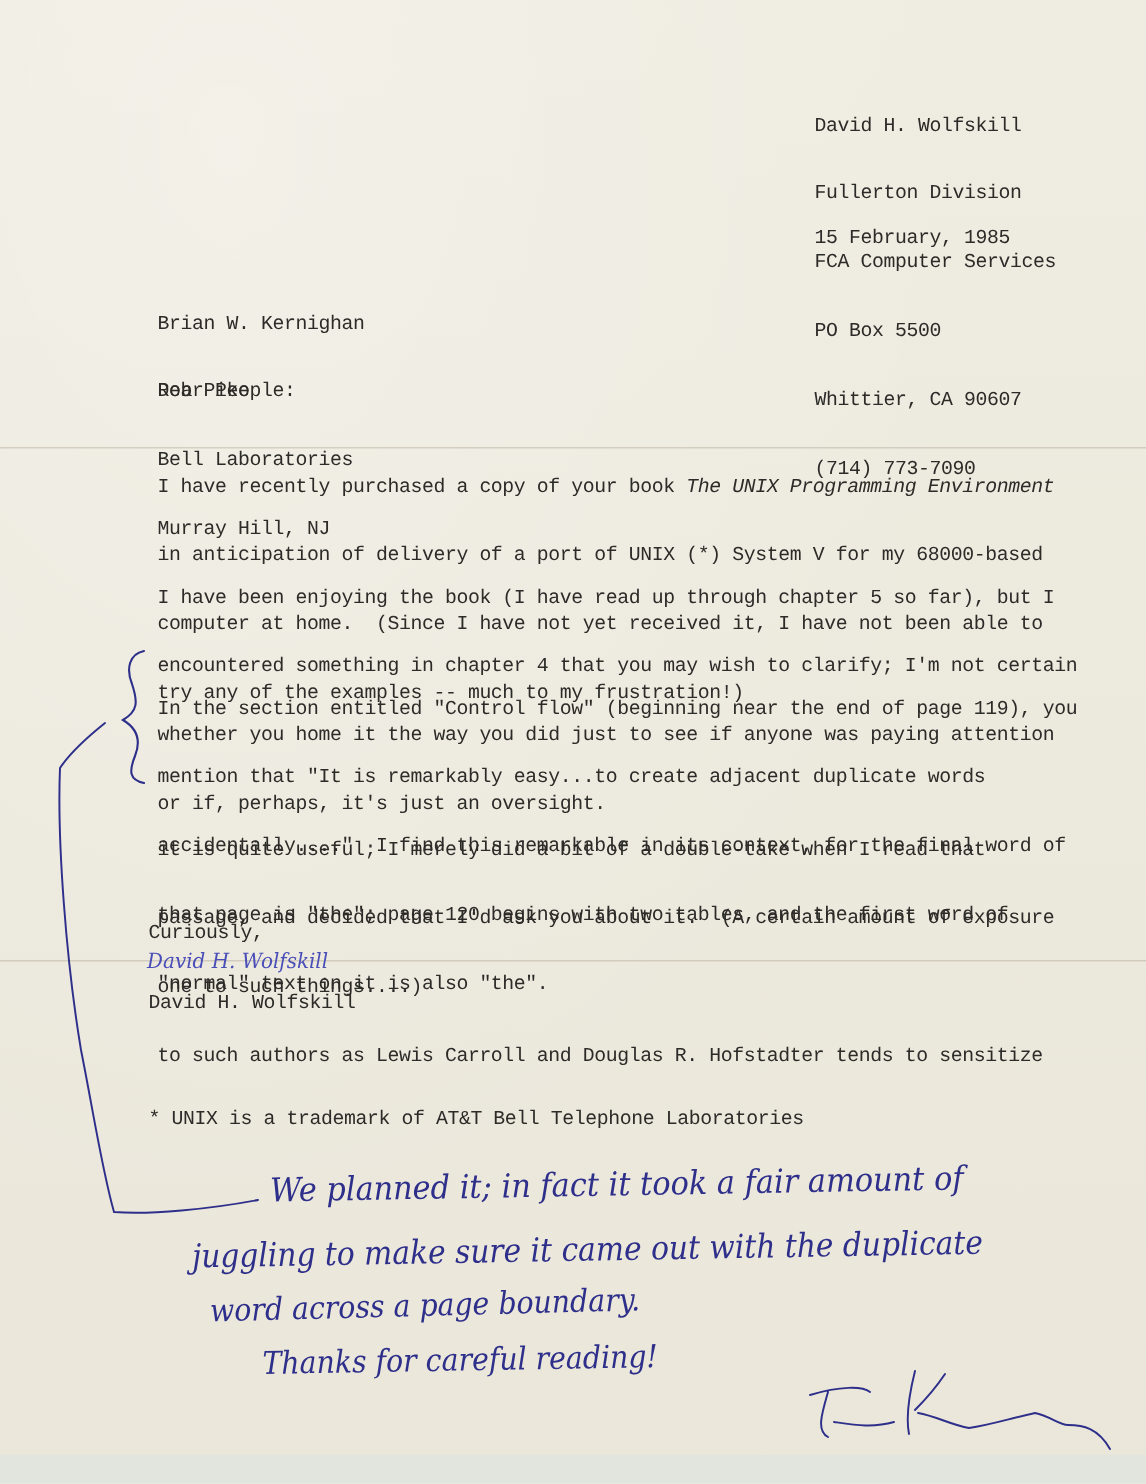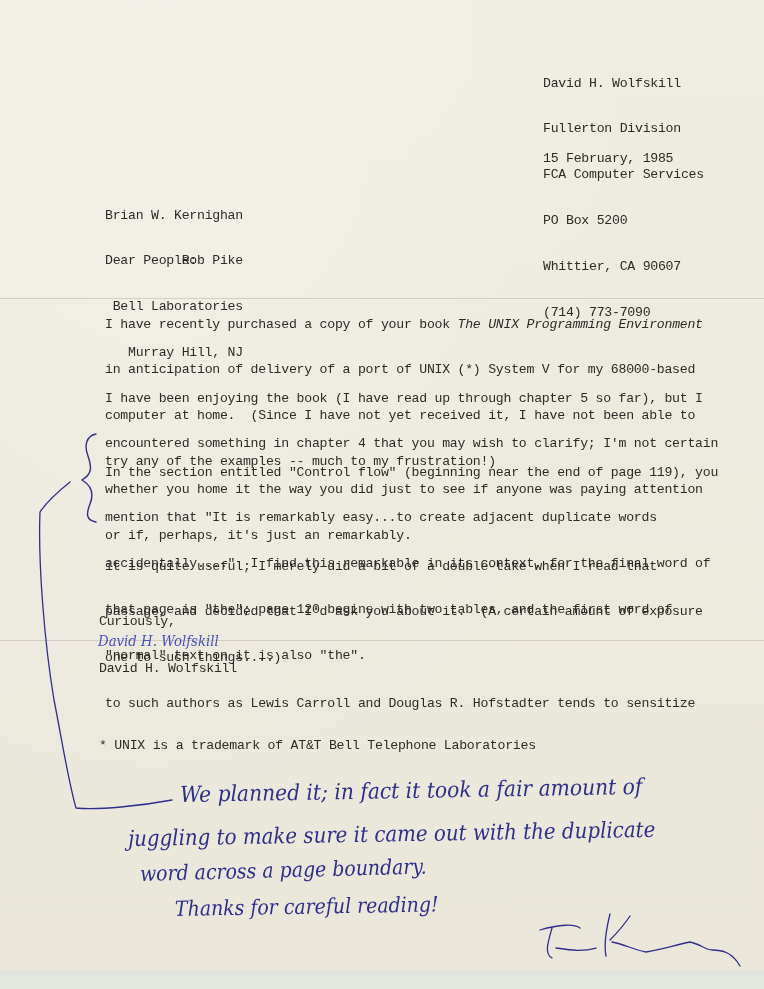--- a/index.html
+++ b/index.html
@@ -50,48 +50,48 @@
 
 <div class="paper"></div>
 <div class="fold" style="top:298px;"></div>
 <div class="fold" style="top:640px;"></div>
 <div class="bottom-strip"></div>
 
 <div class="tw" style="left:543px; top:45px;">
   <span class="line">David H. Wolfskill</span>
   <span class="line">Fullerton Division</span>
   <span class="line">FCA Computer Services</span>
-  <span class="line">PO Box 5200</span>
+  <span class="line">PO Box 5500</span>
   <span class="line">Whittier, CA 90607</span>
   <span class="line">(714) 773-7090</span>
 </div>
 
 <div class="tw" style="left:543px; top:151px;">15 February, 1985</div>
 
-<div class="tw" style="left:105px; top:177px;text-align:right;">
+<div class="tw" style="left:105px; top:177px;">
   <span class="line">Brian W. Kernighan</span>
   <span class="line">Rob Pike</span>
   <span class="line">Bell Laboratories</span>
   <span class="line">Murray Hill, NJ</span>
 </div>
 
 <div class="tw" style="left:105px; top:253px;">Dear People:</div>
 
 <div class="tw" style="left:105px; top:286px;">
   <span class="line"><span>I have recently purchased a copy of your book </span><span class="ital">The UNIX Programming Environment</span></span>
   <span class="line">in anticipation of delivery of a port of UNIX (*) System V for my 68000-based</span>
   <span class="line">computer at home.  (Since I have not yet received it, I have not been able to</span>
   <span class="line">try any of the examples -- much to my frustration!)</span>
 </div>
 
 <div class="tw" style="left:105px; top:360px;">
   <span class="line">I have been enjoying the book (I have read up through chapter 5 so far), but I</span>
   <span class="line">encountered something in chapter 4 that you may wish to clarify; I'm not certain</span>
   <span class="line">whether you home it the way you did just to see if anyone was paying attention</span>
-  <span class="line">or if, perhaps, it's just an remarkably.</span>
+  <span class="line">or if, perhaps, it's just an oversight.</span>
 </div>
 
 <div class="tw" style="left:105px; top:434px;">
   <span class="line">In the section entitled "Control flow" (beginning near the end of page 119), you</span>
   <span class="line">mention that "It is remarkably easy...to create adjacent duplicate words</span>
   <span class="line">accidentally...."  I find this remarkable in its context, for the final word of</span>
   <span class="line">that page is "the"; page 120 begins with two tables, and the first word of</span>
   <span class="line">"normal" text on it is also "the".</span>
 </div>
 

